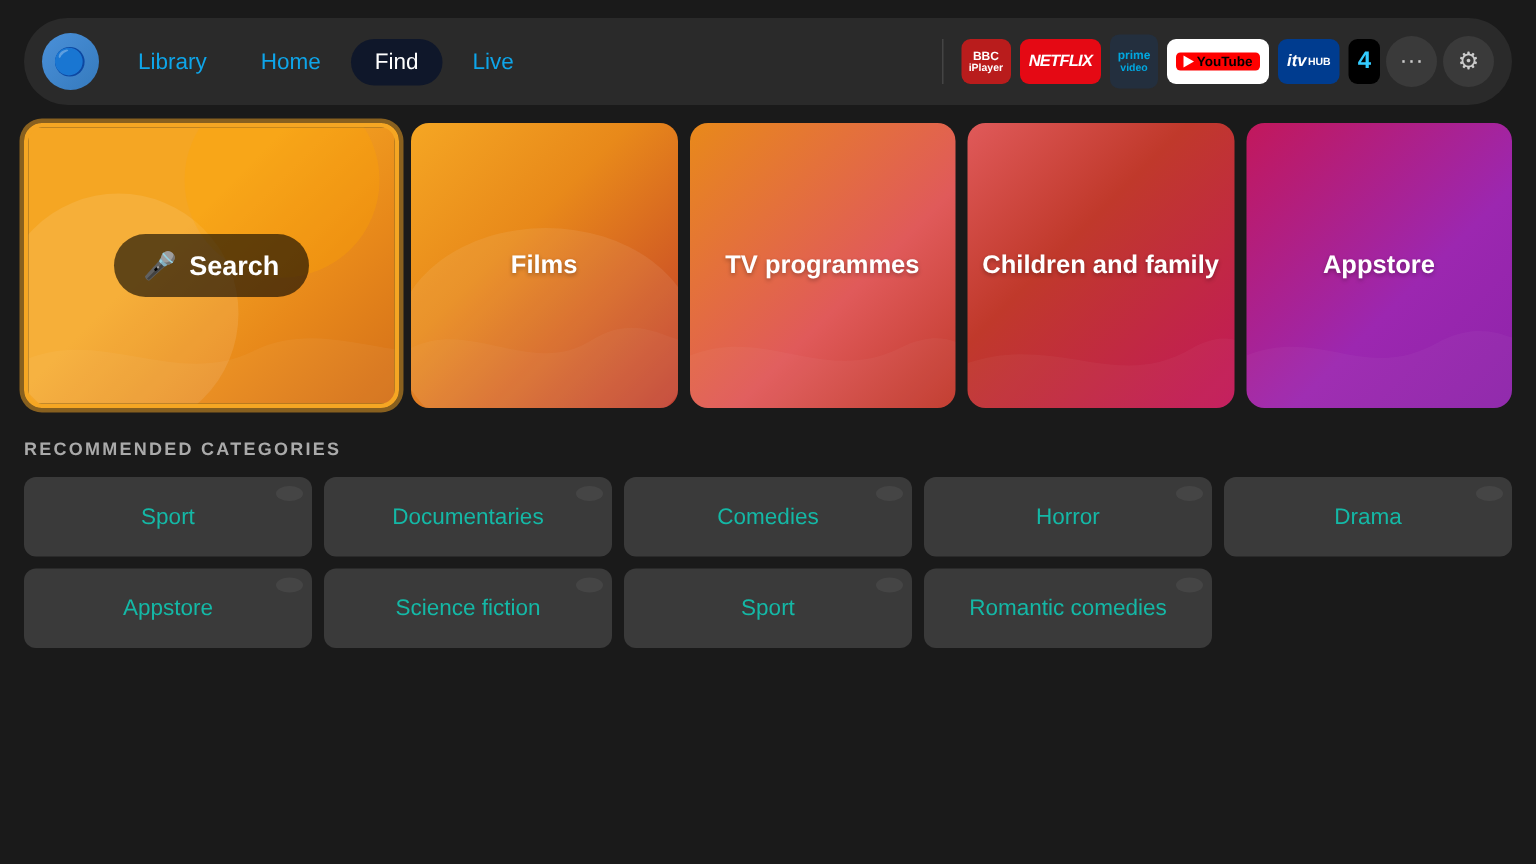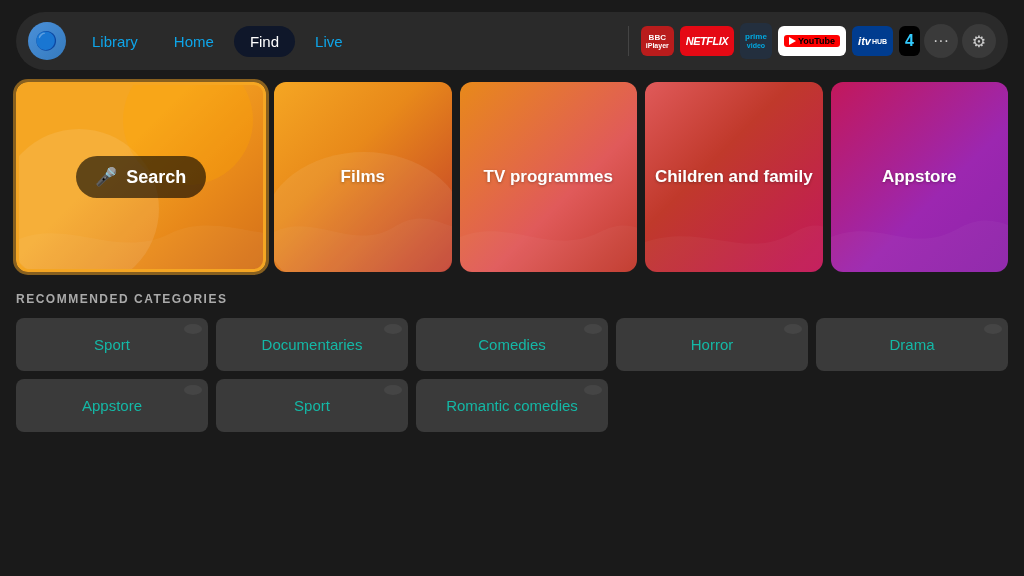--- a/index.html
+++ b/index.html
@@ -387,18 +387,19 @@
   <div>
     <div class="section-title">RECOMMENDED CATEGORIES</div>
 
     <div class="categories-grid">
       <div class="category-btn">Sport</div>
       <div class="category-btn">Documentaries</div>
       <div class="category-btn">Comedies</div>
       <div class="category-btn">Horror</div>
       <div class="category-btn">Drama</div>
       <div class="category-btn">Appstore</div>
+      <div class="category-btn">Science fiction</div>
       <div class="category-btn">Sport</div>
       <div class="category-btn">Romantic comedies</div>
     </div>
   </div>
 
 </div>
 
 </body></html>

